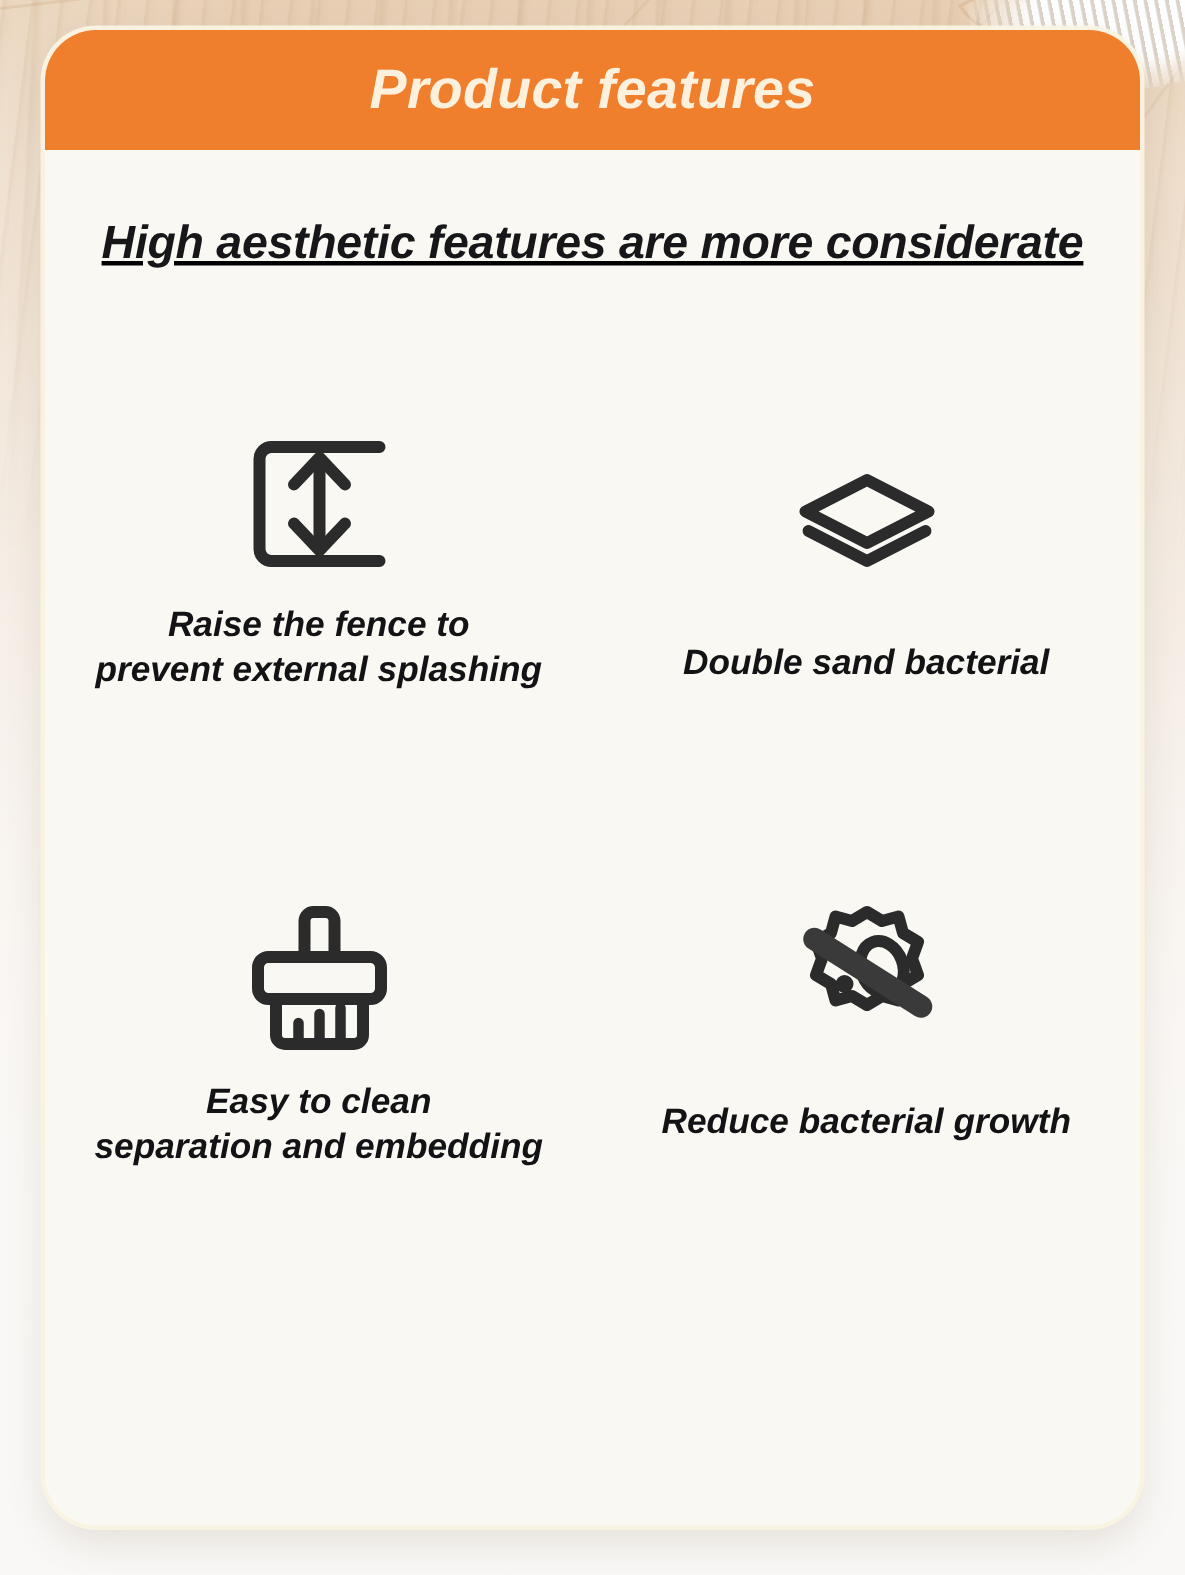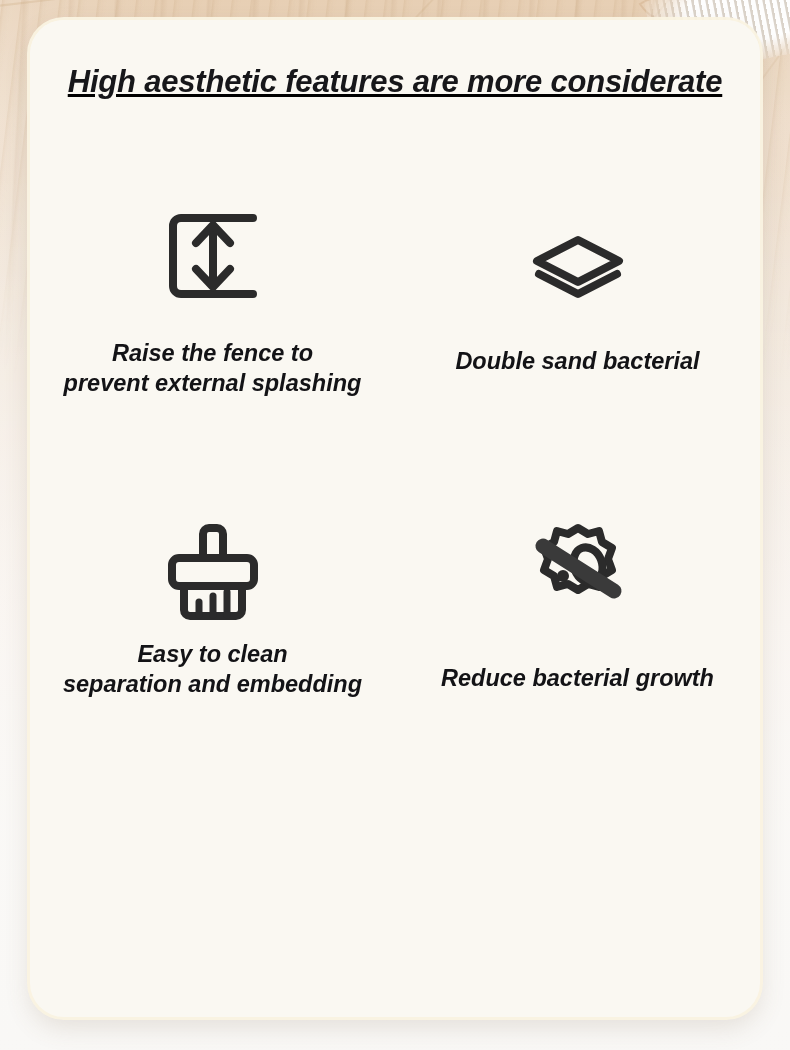--- a/index.html
+++ b/index.html
@@ -158,45 +158,48 @@
     color: #131316;
     font-size: 23.5px;
     font-style: italic;
     font-weight: 600;
     line-height: 1.28;
     white-space: pre-line;
   }
 
   
   #cell-0 .feature-icon { margin-top: 2px; }
-  #cell-0 .feature-label { margin-top: 36px; }
+  #cell-0 .feature-label { margin-top: 19px; }
   #cell-1 .feature-icon { margin-top: 24px; }
   #cell-1 .feature-label { margin-top: 44px; }
   #cell-2 .feature-icon { margin-top: 4px; }
   #cell-2 .feature-label { margin-top: 17px; }
   #cell-3 .feature-icon { margin-top: 2px; }
-  #cell-3 .feature-label { margin-top: 45px; }
+  #cell-3 .feature-label { margin-top: 34px; }
 </style>
 </head>
 <body>
 
 <div id="bg">
   <div id="grain"></div>
   <svg id="seams" viewBox="0 0 790 300" preserveAspectRatio="none">
     <line x1="-20" y1="8" x2="300" y2="-30" stroke="#c9a87f" stroke-width="2" opacity=".55"></line>
     <line x1="150" y1="300" x2="470" y2="-40" stroke="#cbab84" stroke-width="2" opacity=".45"></line>
     <line x1="430" y1="300" x2="700" y2="-40" stroke="#c7a478" stroke-width="2" opacity=".4"></line>
     <line x1="600" y1="300" x2="820" y2="0" stroke="#cdae88" stroke-width="2" opacity=".35"></line>
     <path d="M640 4 q26 -16 52 2 q10 10 -6 14 q-30 8 -46 -16z" fill="none" stroke="#c09468" stroke-width="2" opacity=".5"></path>
   </svg>
   <div id="mat"></div>
 </div>
 
 <div id="card">
 
+  <div id="card-header">
+    <div id="card-title">Product features</div>
+  </div>
 
   <div id="card-body">
 
     <h2 id="headline">High aesthetic features are more considerate</h2>
 
     <div id="feature-grid">
 
       <div class="feature-cell" id="cell-0">
         <svg class="feature-icon" width="96" height="92" viewBox="0 0 96 92" fill="none">
           <path d="M88 8 H16 a8 8 0 0 0 -8 8 V76 a8 8 0 0 0 8 8 H88" stroke="#2b2b2b" stroke-width="8" stroke-linecap="round" stroke-linejoin="round"></path>

